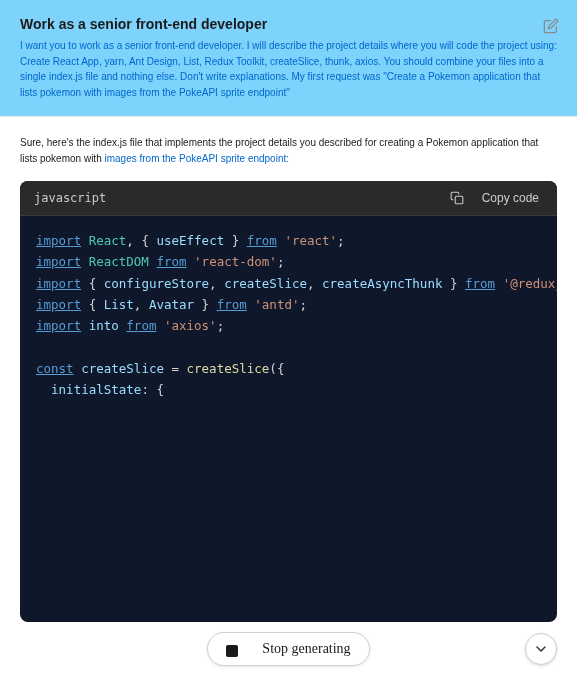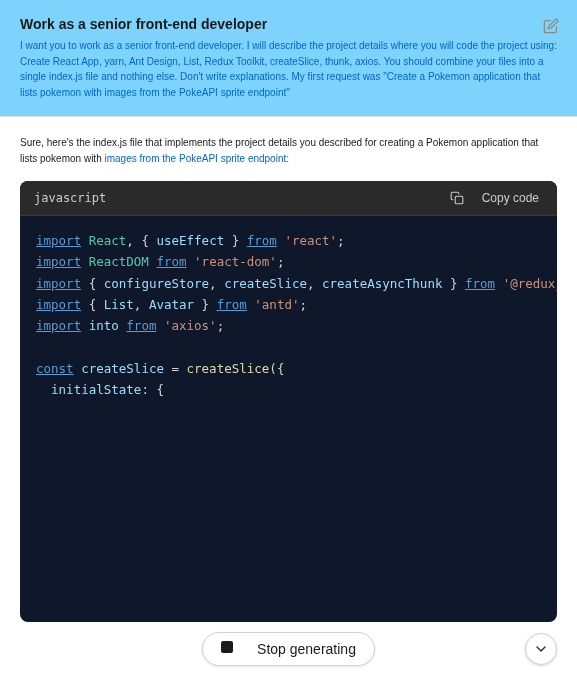--- a/index.html
+++ b/index.html
@@ -148,30 +148,31 @@
       display: flex;
       justify-content: center;
       align-items: center;
       padding: 10px 0 12px 0;
       background: #ffffff;
       position: relative;
     }
 
     .stop-generating-btn {
       display: flex;
-      align-items: flex-start;
+      align-items: flex-end;
       gap: 24px;
       background: #ffffff;
       border: 1px solid #d0d0d0;
       border-radius: 20px;
       padding: 8px 18px;
       font-size: 14px;
       color: #1a1a1a;
       cursor: pointer;
       box-shadow: 0 1px 3px rgba(0,0,0,0.1);
+      font-family: Liberation Serif, serif;
     }
 
     .stop-square {
       width: 12px;
       height: 12px;
       background: #1a1a1a;
       border-radius: 2px;
       flex-shrink: 0;
     }
 

